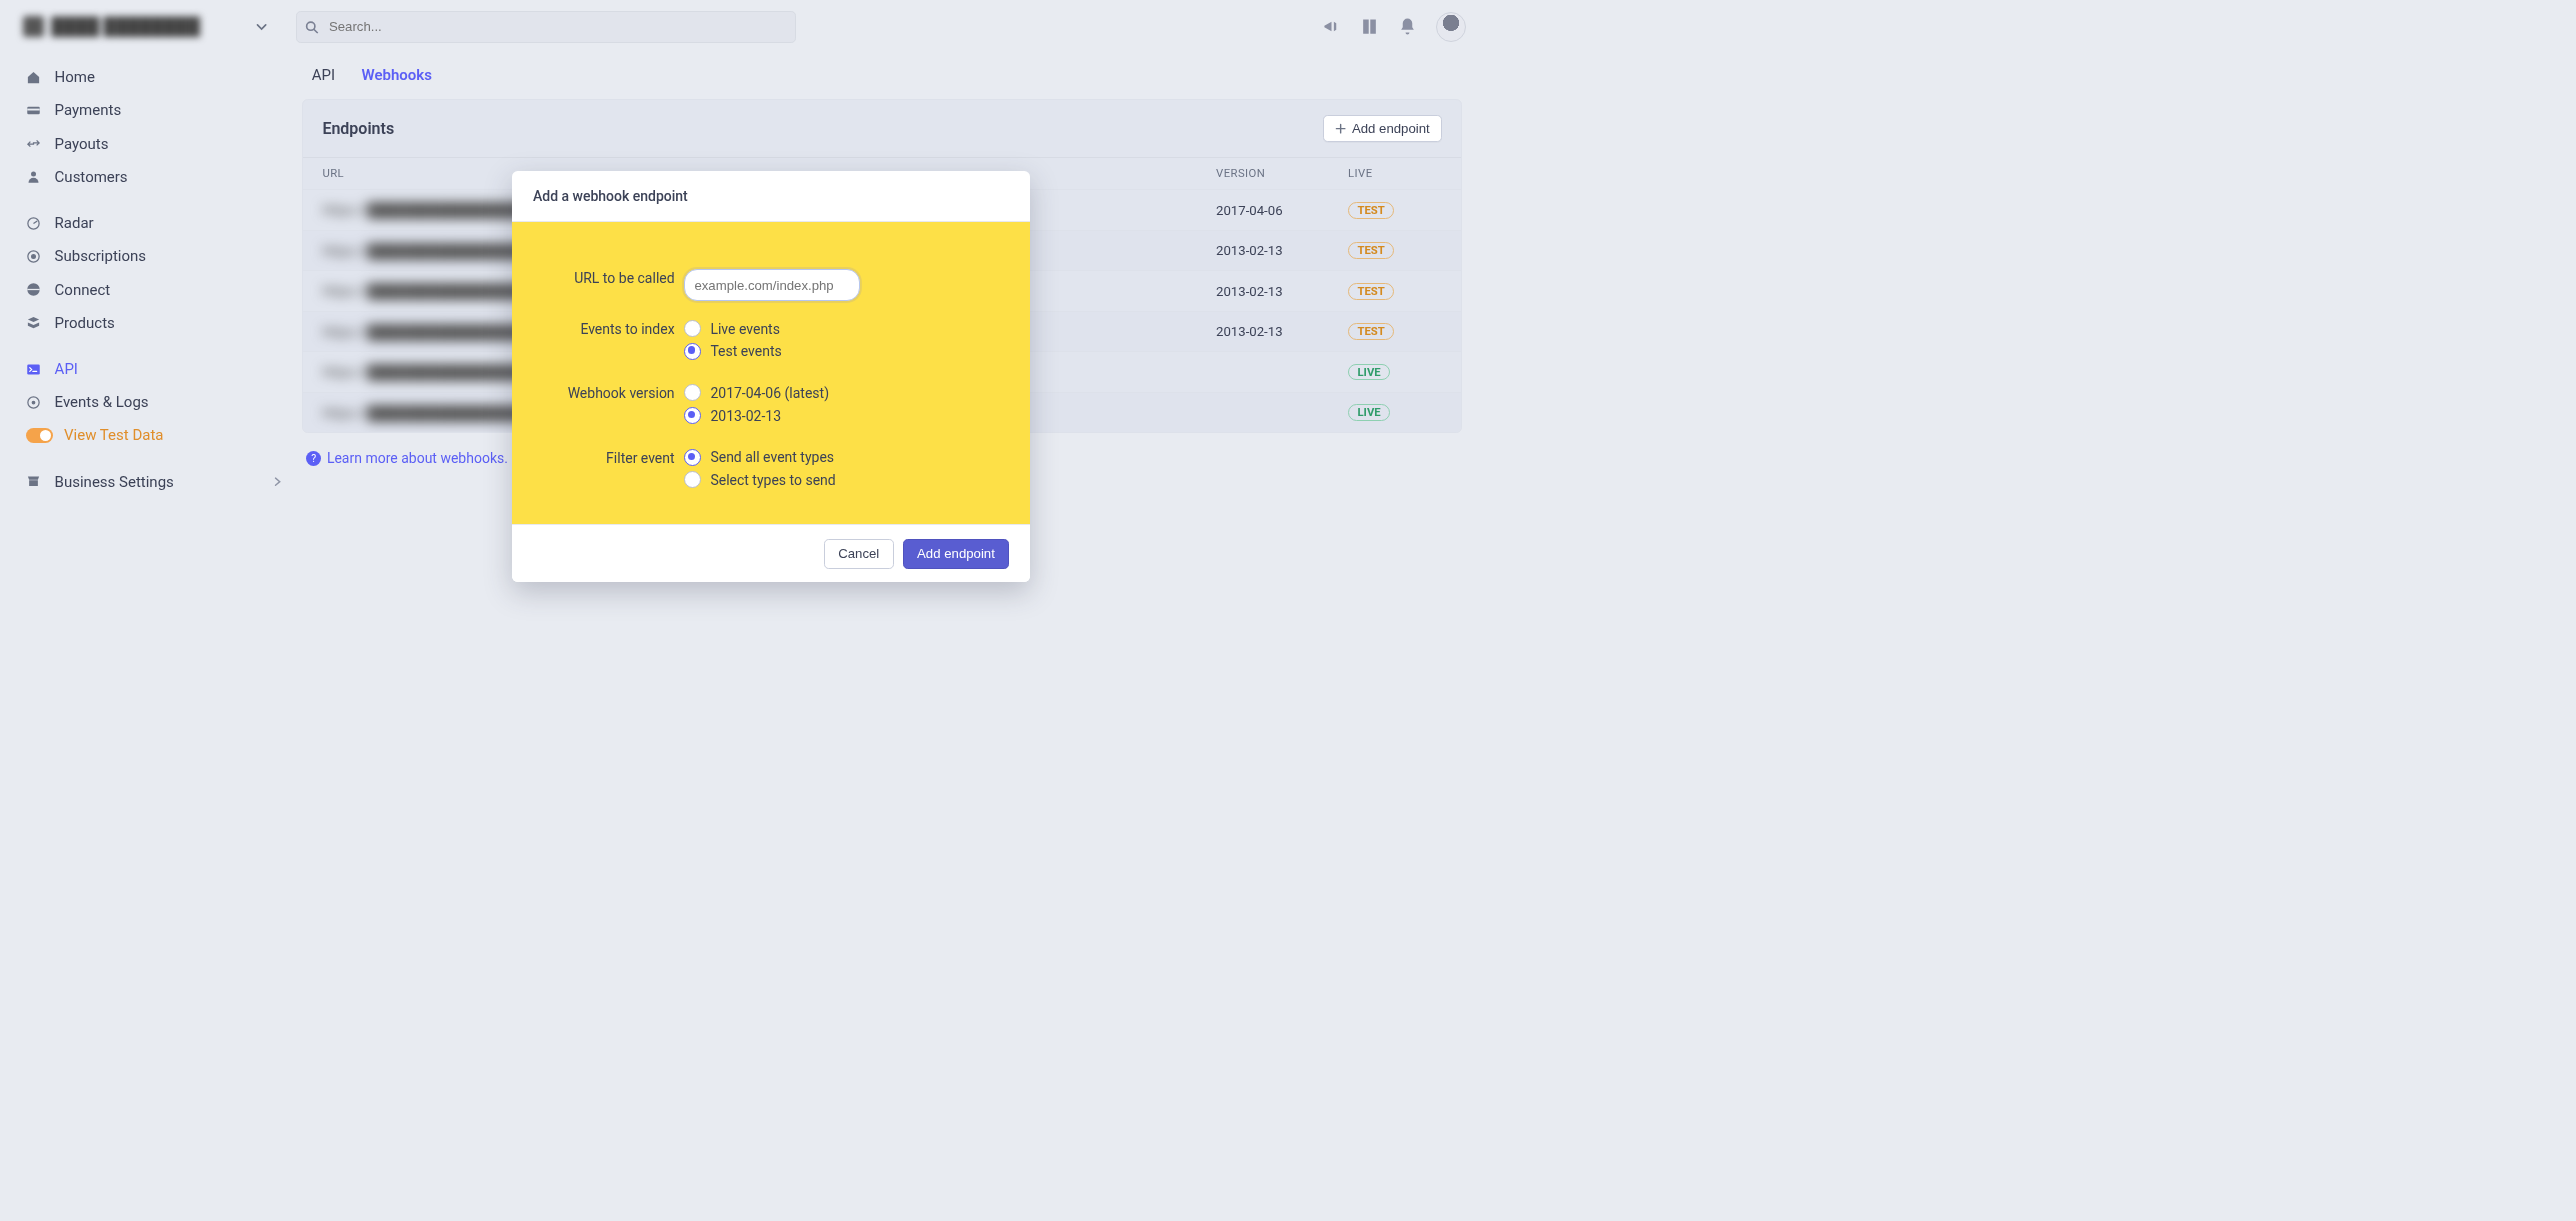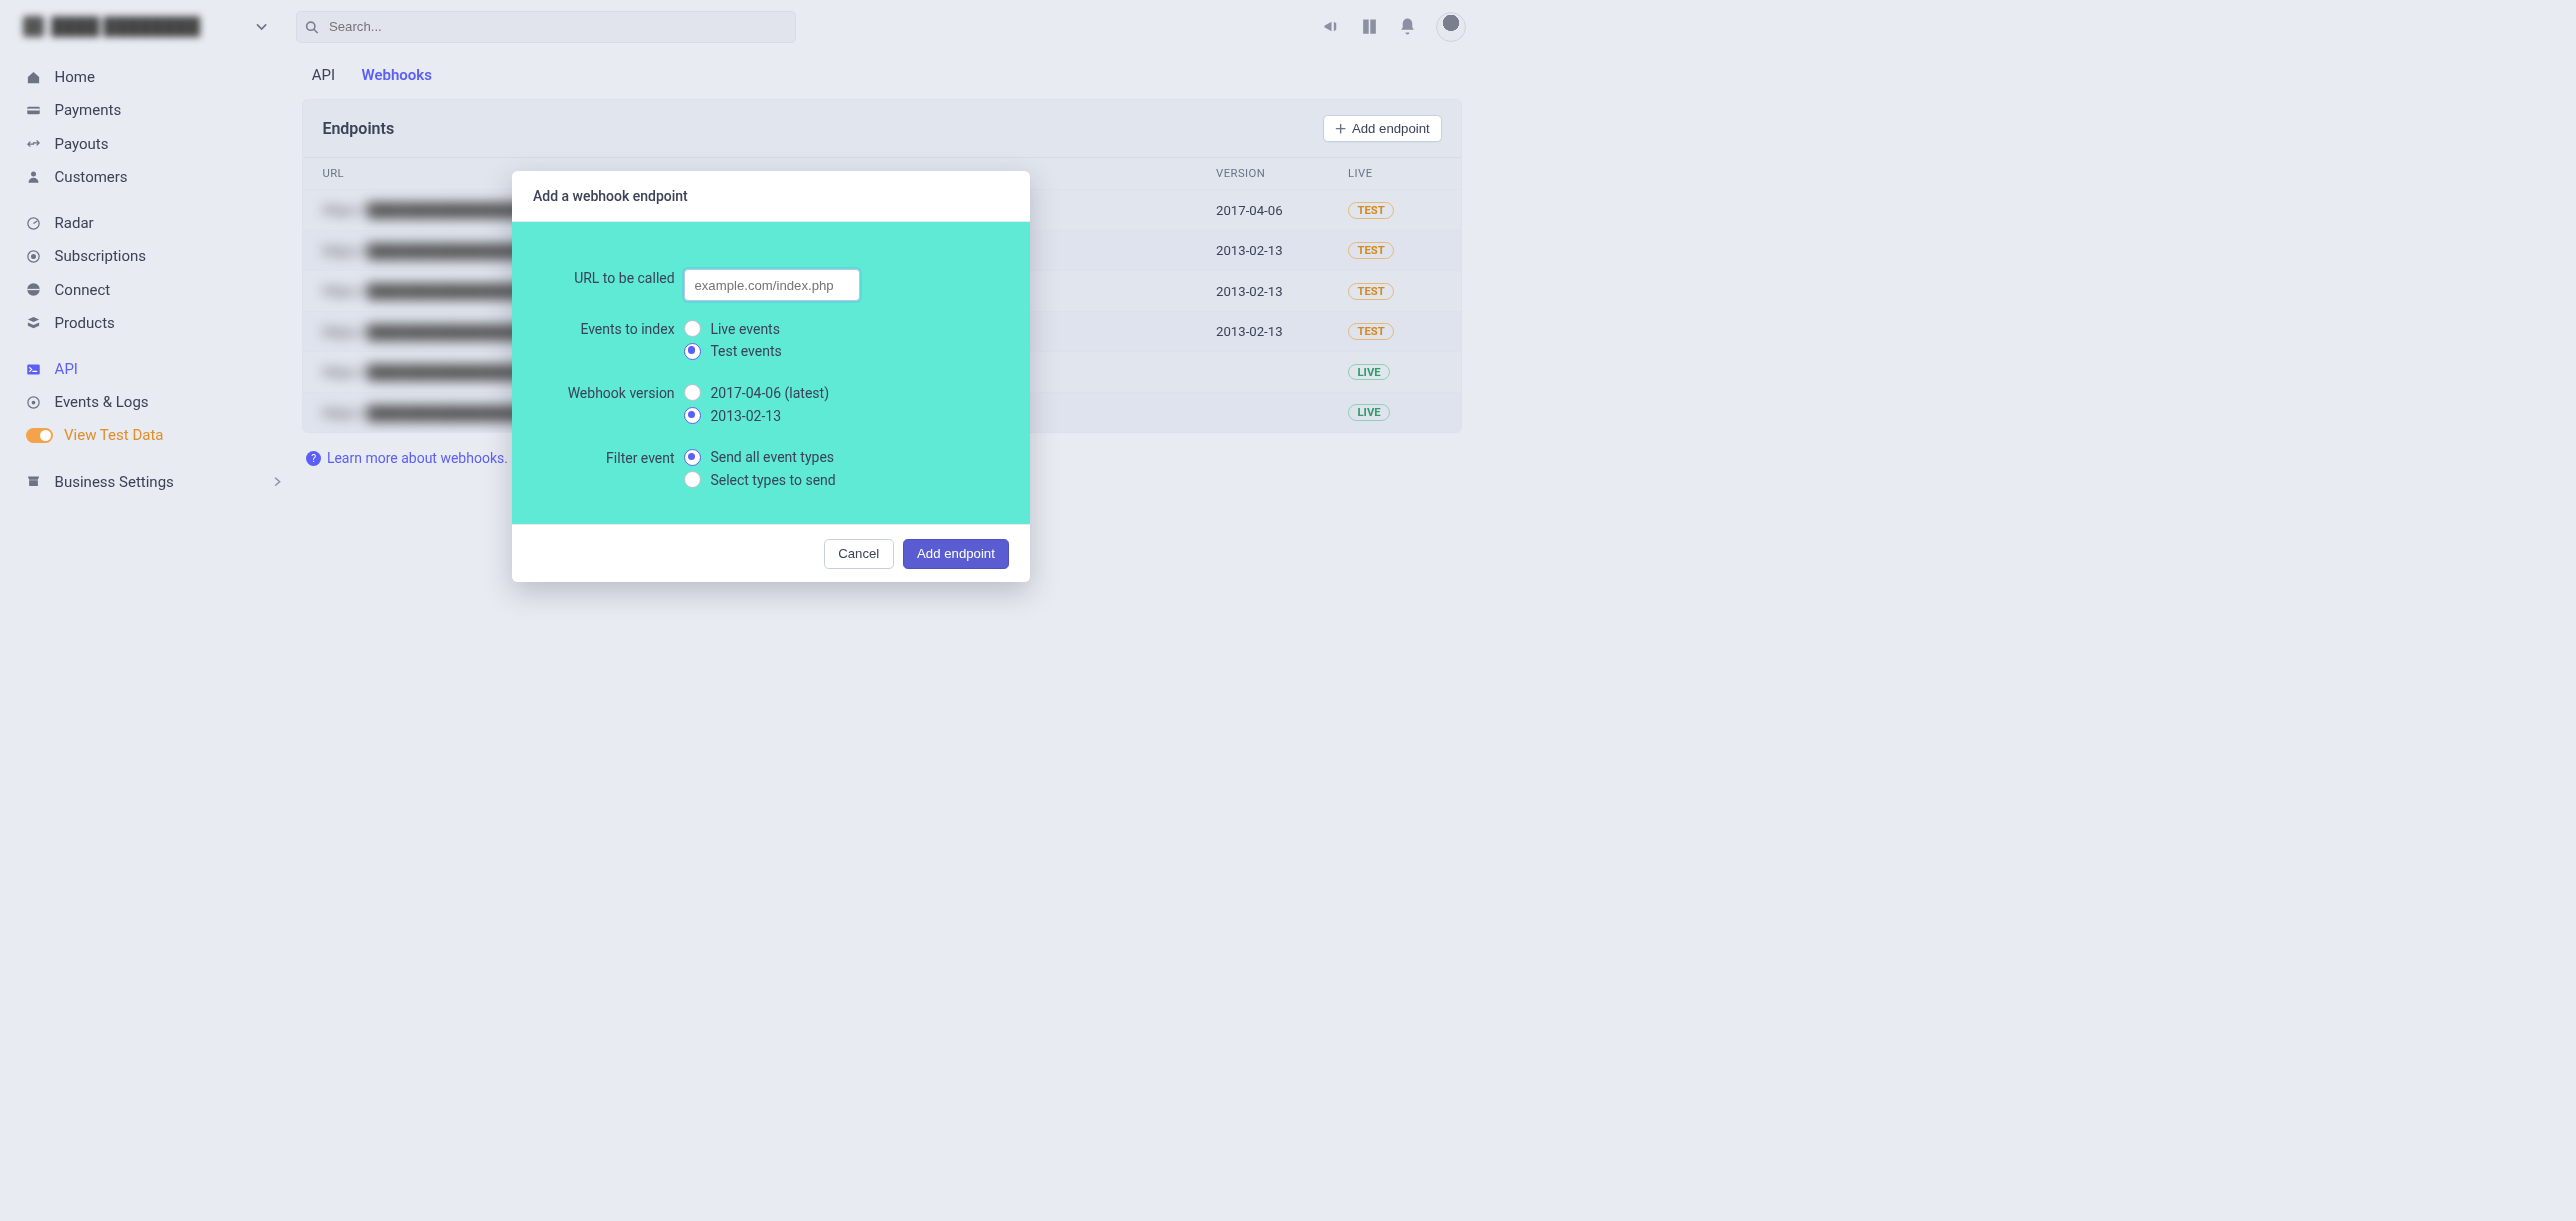--- a/index.html
+++ b/index.html
@@ -134,26 +134,26 @@
   .learn { display:flex; align-items:center; gap:5.7px; color:#5b5ff5; padding:17px 3.8px; font-size:14px; }
   .learn .q { width:15px;height:15px;border-radius:50%;background:#5b5ff5;color:#fff;display:inline-flex;align-items:center;justify-content:center;font-size:10.4px; }
   
   .modal {
     position:absolute; left:512px; top:171px; width:518px;
     background:#fff; border-radius:5.7px;
     box-shadow: 0 9.4px 28px rgba(50,55,80,.25);
     overflow:hidden;
   }
   .modal-head { padding:17px 21px; font-size:14px; font-weight:500; border-bottom:0.9px solid #e7e9f0; }
-  .modal-body { background:#5eead4; padding: 47px 21px 26.4px 21px; }
+  .modal-body { background:#fde047; padding: 47px 21px 26.4px 21px; }
   .form-row { display:flex; margin-bottom: 19px; }
   .form-label { width: 151px; text-align:right; padding-right:9.4px; color:#3c4257; font-size:14px; line-height:1.4; }
   .form-ctrl { flex:1; }
   .text-input {
-    width:176px; height:32px; border:0.9px solid #b6c6f0; border-radius:4px;
+    width:176px; height:32px; border:0.9px solid #b6c6f0; border-radius:13px;
     padding:0 9.4px; font-size:13.2px; color:#3c4257;
     box-shadow: 0 0 0 1.9px rgba(91,95,245,.12);
   }
   .radio-row { display:flex; align-items:center; gap:9.4px; margin-bottom:5.7px; font-size:14px; }
   .radio {
     width:17px; height:17px; border-radius:50%;
     border:1.9px solid #b9bdcb; display:inline-block; position:relative;
     background:#fff;
   }
   .radio.checked { border-color:#5b5ff5; }

